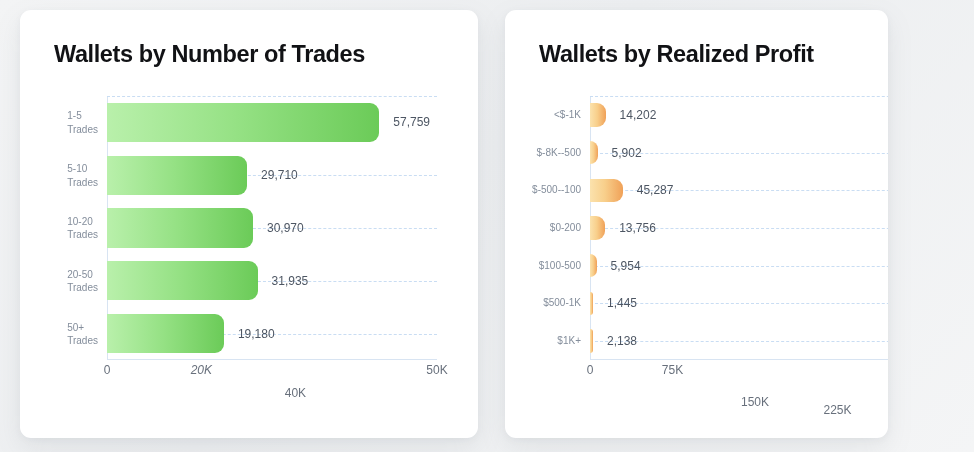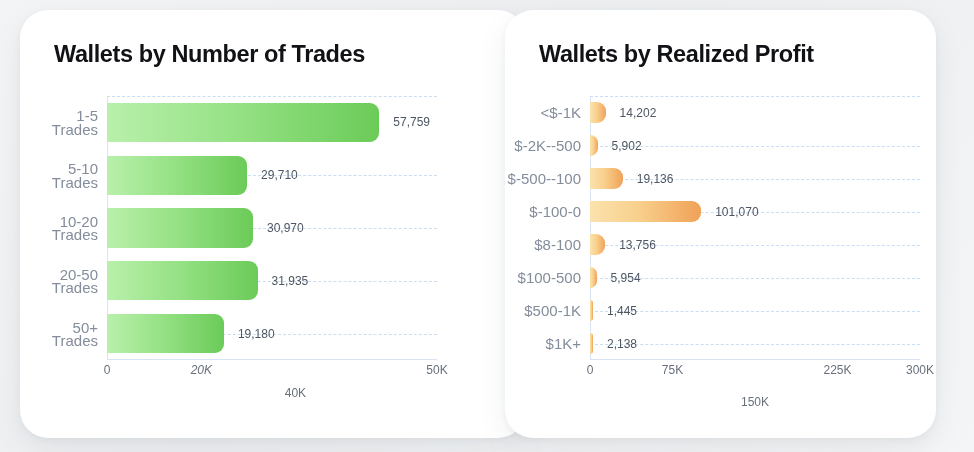--- a/index.html
+++ b/index.html
@@ -28,25 +28,24 @@
   .card-slot {
     position: relative;
     flex: 0 0 487px;
     width: 487px;
     height: 452px;
   }
 
   .card {
     position: absolute;
     background: #ffffff;
-    border-radius: 28px;
+    border-radius: 11px;
     box-shadow: 0 10px 26px rgba(120, 128, 140, 0.13),
                 0 2px 6px rgba(120, 128, 140, 0.07);
     overflow: hidden;
-    padding-left: 48px;
   }
   .card.left  { left: 20px;  top: 10px; width: 458px; height: 428px; }
   .card.right { left: 18px;  top: 10px; width: 383px; height: 428px; }
 
   .card-title {
     position: absolute;
     left: 34px;
     top: 31px;
     font-size: 23.5px;
     font-weight: bold;
@@ -114,24 +113,23 @@
   }
   .row.first .gridline {
     top: 0;
   }
 
   .cat-label {
     position: absolute;
     right: calc(100% + 9px);
     top: 50%;
     transform: translateY(-50%);
-    font-size: 15px;
+    font-size: 10px;
     line-height: 14px;
     color: #838d9b;
-    text-align: right;
     white-space: nowrap;
   }
   .cat-label.two-line { line-height: 13.5px; }
 
   .bar {
     position: relative;
     z-index: 1;
     height: 68%;
     min-width: 3px;
     border-radius: 0 9px 9px 0;
@@ -255,45 +253,37 @@
                 <div class="gridline"></div>
                 <div class="cat-label">
                   <div>&lt;$-1K</div>
                 </div>
                 <div class="bar" style="width: 4.734%;"></div>
                 <div class="val-label">14,202</div>
               </div>
               <div class="row">
                 <div class="gridline"></div>
                 <div class="cat-label">
-                  <div>$-2K--500</div>
+                  <div>$-8K--500</div>
                 </div>
                 <div class="bar" style="width: 2.293%;"></div>
                 <div class="val-label">5,902</div>
               </div>
               <div class="row">
                 <div class="gridline"></div>
                 <div class="cat-label">
                   <div>$-500--100</div>
                 </div>
                 <div class="bar" style="width: 9.91067%;"></div>
-                <div class="val-label">19,136</div>
-              </div>
-              <div class="row">
-                <div class="gridline"></div>
-                <div class="cat-label">
-                  <div>$-100-0</div>
-                </div>
-                <div class="bar" style="width: 33.69%;"></div>
-                <div class="val-label">101,070</div>
-              </div>
-              <div class="row">
-                <div class="gridline"></div>
-                <div class="cat-label">
-                  <div>$8-100</div>
+                <div class="val-label">45,287</div>
+              </div>
+              <div class="row">
+                <div class="gridline"></div>
+                <div class="cat-label">
+                  <div>$0-200</div>
                 </div>
                 <div class="bar" style="width: 4.58533%;"></div>
                 <div class="val-label">13,756</div>
               </div>
               <div class="row">
                 <div class="gridline"></div>
                 <div class="cat-label">
                   <div>$100-500</div>
                 </div>
                 <div class="bar" style="width: 1.98467%;"></div>
@@ -313,21 +303,21 @@
                   <div>$1K+</div>
                 </div>
                 <div class="bar" style="width: 0.9%;"></div>
                 <div class="val-label">2,138</div>
               </div>
             </div>
           <div class="ticks" id="ticks-1">
               <div class="tick" style="left: 0%;">0</div>
               <div class="tick" style="left: 25%;">75K</div>
               <div class="tick" style="left: 50%; margin-top: 32px;">150K</div>
-              <div class="tick" style="left: 75%;">225K</div>
+              <div class="tick" style="left: 75%; margin-top: 40px;">225K</div>
               <div class="tick" style="left: 100%;">300K</div>
             </div>
         </div>
       </div>
     </div>
   </div>
 
 </div>
 
 </body></html>

